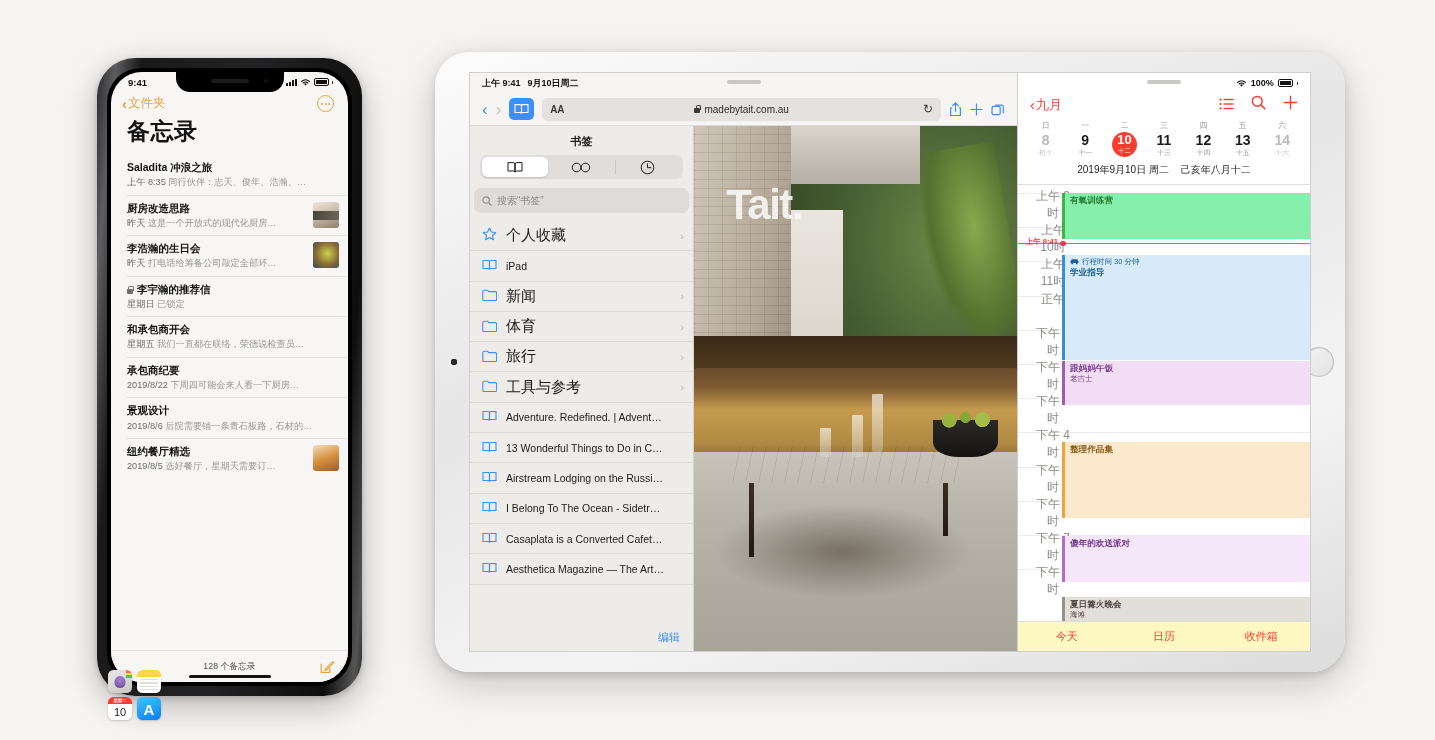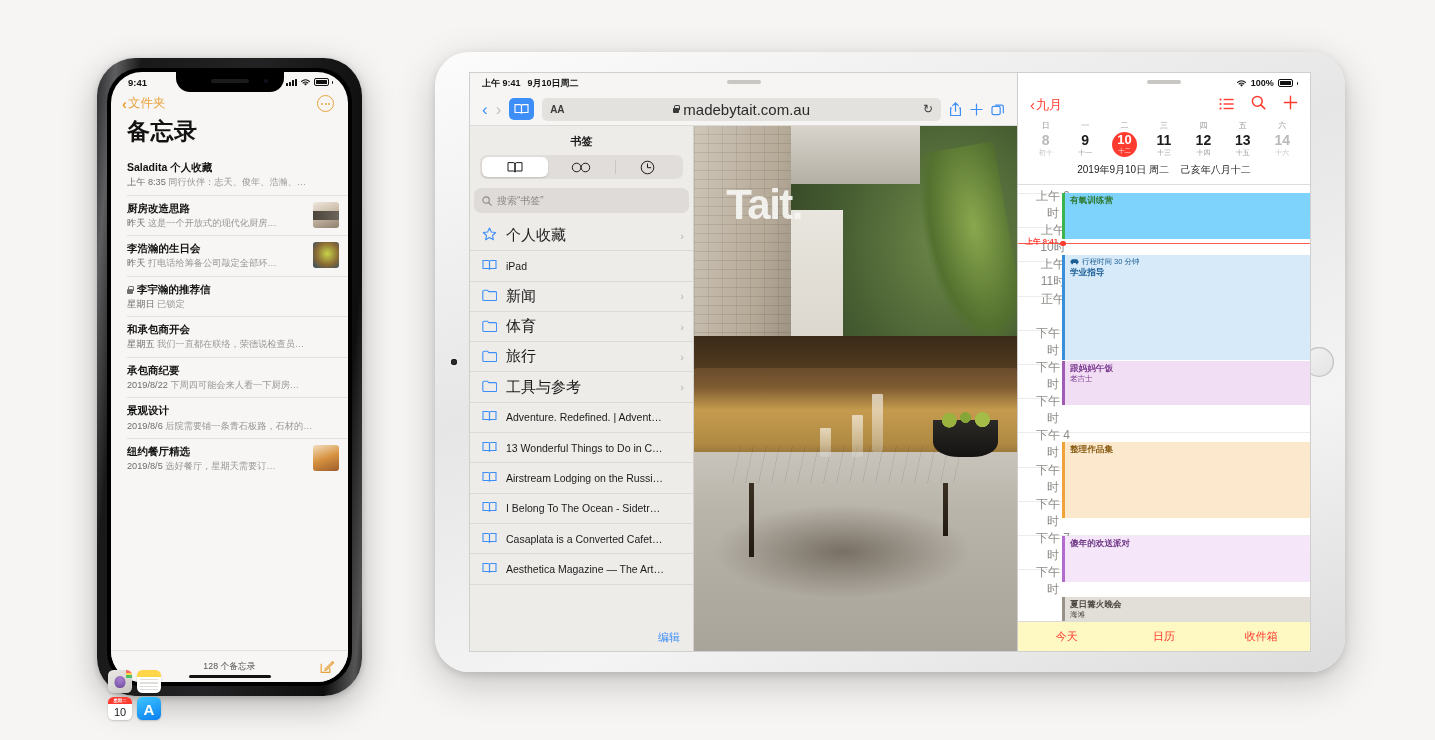--- a/index.html
+++ b/index.html
@@ -121,21 +121,21 @@
   .bk-btn { width:25px; height:22px; background:#3e8ef7; border-radius:5px;
     display:flex; align-items:center; justify-content:center; }
   .url-field { flex:1; height:23px; background:#e4e2df; border-radius:5px;
     display:flex; align-items:center; padding:0 8px; gap:6px; position:relative;}
   .aa { font-size:10px; font-weight:600; color:#3b3b3b; letter-spacing:-.3px;}
   .url-center { position:absolute; left:0; right:0; display:flex; align-items:center;
     justify-content:center; gap:4px; pointer-events:none;}
   .padlock { width:6px; height:8px; position:relative; }
   .padlock::before{content:"";position:absolute;bottom:0;left:0;width:6px;height:5px;background:#3a3a3a;border-radius:1px;}
   .padlock::after{content:"";position:absolute;top:0;left:1.2px;width:3.6px;height:4px;border:1.1px solid #3a3a3a;border-bottom:none;border-radius:2px 2px 0 0;}
-  .url-txt { font-size:15px; color:#2b2b2b; }
+  .url-txt { font-size:10px; color:#2b2b2b; }
   .reload { margin-left:auto; font-size:12px; color:#3b3b3b; z-index:2;}
   .tb-ico { color:#3e8ef7; display:flex; align-items:center; }
 
   .sf-body { flex:1; display:flex; min-height:0; }
   .bm-panel { width:224px; background:#eeece9; display:flex; flex-direction:column;
     border-right:1px solid #d4d2cf; }
   .bm-head { text-align:center; font-size:11px; font-weight:600; color:#1c1c1c; padding:8px 0 6px;}
   .seg { margin:0 10px 9px; height:24px; background:#e0ddda; border-radius:7px;
     display:flex; padding:2px; position:relative;}
   .seg > div { flex:1; display:flex; align-items:center; justify-content:center; }
@@ -305,21 +305,21 @@
             <i></i>
           </div>
       </div>
 
       <div class="ph-title">备忘录</div>
 
       <div class="notes-list">
           <div class="note-row">
             <div class="note-main">
               <div class="note-title">
-                <span>Saladita 个人收藏</span>
+                <span>Saladita 冲浪之旅</span>
               </div>
               <div class="note-sub"><span class="d">上午 8:35</span><span>  同行伙伴：志天、俊年、浩瀚、…</span></div>
             </div>
           </div>
           <div class="note-row">
             <div class="note-main">
               <div class="note-title">
                 <span>厨房改造思路</span>
               </div>
               <div class="note-sub"><span class="d">昨天</span><span>  这是一个开放式的现代化厨房…</span></div>
@@ -706,21 +706,21 @@
           <div class="tl-row" style="top: 247.4px;"></div>
           <div class="tl-lbl" style="top: 242.4px;">下午 4时</div>
           <div class="tl-row" style="top: 281.6px;"></div>
           <div class="tl-lbl" style="top: 276.6px;">下午 5时</div>
           <div class="tl-row" style="top: 315.8px;"></div>
           <div class="tl-lbl" style="top: 310.8px;">下午 6时</div>
           <div class="tl-row" style="top: 350px;"></div>
           <div class="tl-lbl" style="top: 345px;">下午 7时</div>
           <div class="tl-row" style="top: 384.2px;"></div>
           <div class="tl-lbl" style="top: 379.2px;">下午 8时</div>
-          <div class="ev" style="top: 8px; height: 46px; background: #7dd3fc; border-left-color: rgb(60, 180, 74); color: rgb(47, 122, 51);">
+          <div class="ev" style="top: 8px; height: 46px; background: #86efac; border-left-color: rgb(60, 180, 74); color: rgb(47, 122, 51);">
             <div class="t">有氧训练营</div>
           </div>
           <div class="ev" style="top: 70px; height: 105px; background: rgb(215, 234, 249); border-left-color: rgb(58, 142, 216); color: rgb(28, 95, 151);">
             <div class="travel">
               <svg width="9" height="7" viewBox="0 0 9 7">
                 <path d="M.6 5 V3.2 L1.8 1.3 h5.4 L8.4 3.2 V5 Z" fill="currentColor"></path>
                 <circle cx="2.2" cy="5.4" r=".9" fill="currentColor"></circle>
                 <circle cx="6.8" cy="5.4" r=".9" fill="currentColor"></circle>
               </svg>
               <span>行程时间 30 分钟</span>

